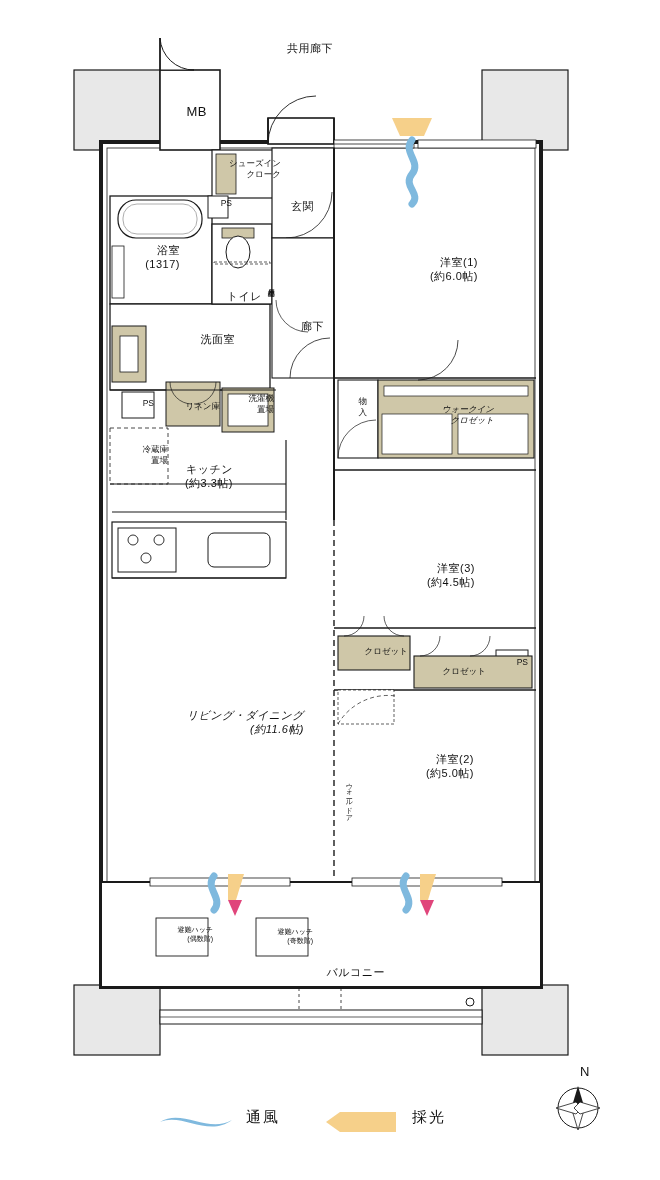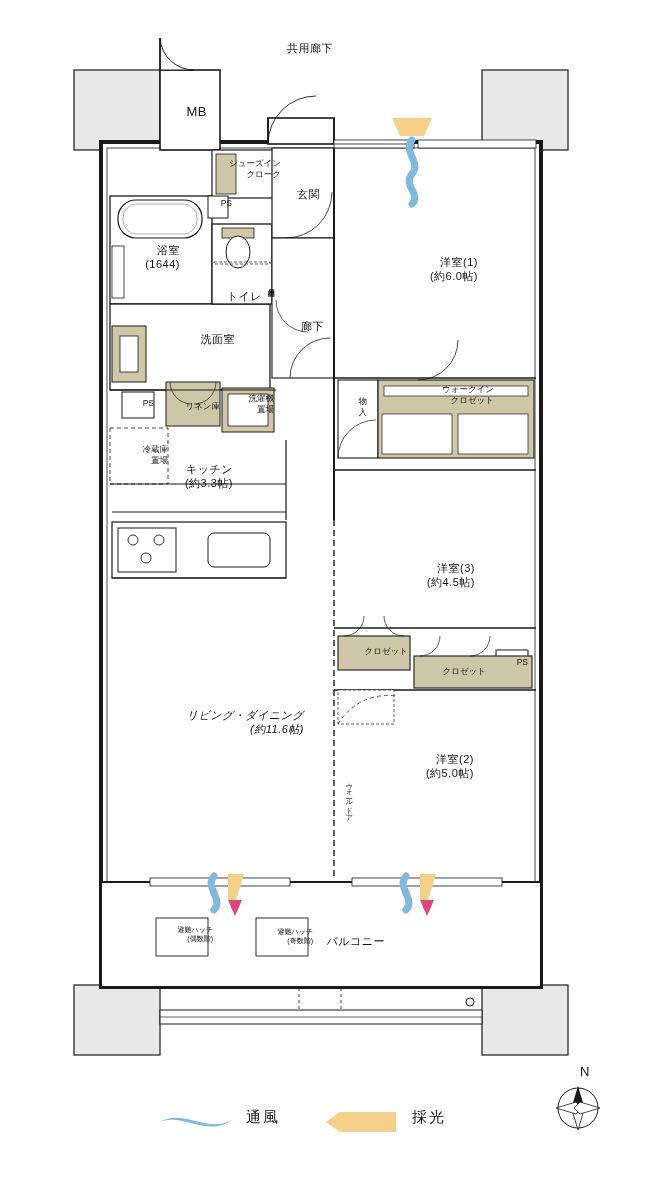--- a/index.html
+++ b/index.html
@@ -228,24 +228,24 @@
 
 <div class="lbl" style="left:253px;top:42px;width:80px;">共用廊下</div>
 
 <div class="lbl big" style="left:147px;top:104px;width:60px;">MB</div>
 
 <div class="lbl small" style="left:221px;top:158px;width:60px;">シューズイン
 クローク</div>
 
 <div class="lbl small" style="left:202px;top:198px;width:30px;">PS</div>
 
-<div class="lbl" style="left:274px;top:188px;width:40px;padding-left:6px;">玄関</div>
+<div class="lbl" style="left:274px;top:200px;width:40px;">玄関</div>
 
 <div class="lbl" style="left:120px;top:244px;width:60px;">浴室
-(1644)</div>
+(1317)</div>
 
 <div class="lbl tiny vert" style="left:266px;top:232px;height:52px;">上部吊戸棚</div>
 
 <div class="lbl" style="left:212px;top:290px;width:50px;font-family:Liberation Serif, serif;">トイレ</div>
 
 <div class="lbl" style="left:175px;top:333px;width:60px;">洗面室</div>
 
 <div class="lbl" style="left:284px;top:320px;width:40px;font-family:Liberation Serif, serif;">廊下</div>
 
 <div class="lbl small" style="left:166px;top:401px;width:54px;">リネン庫</div>
@@ -257,21 +257,21 @@
 
 <div class="lbl small" style="left:110px;top:444px;width:58px;">冷蔵庫
 置場</div>
 
 <div class="lbl" style="left:153px;top:463px;width:80px;">キッチン
 (約3.3帖)</div>
 
 <div class="lbl small" style="left:347px;top:396px;width:20px;">物
 入</div>
 
-<div class="lbl small" style="left:394px;top:384px;width:100px;">ウォークイン
+<div class="lbl small" style="left:394px;top:404px;width:100px;font-style:italic;">ウォークイン
 クロゼット</div>
 
 <div class="lbl" style="left:378px;top:256px;width:100px;">洋室(1)
 (約6.0帖)</div>
 
 <div class="lbl" style="left:375px;top:521px;width:100px;margin-top:41px;">洋室(3)
 (約4.5帖)</div>
 
 <div class="lbl small" style="left:340px;top:646px;width:68px;">クロゼット</div>
 
@@ -286,18 +286,18 @@
 (約11.6帖)</div>
 
 <div class="lbl tiny vert" style="left:344px;top:756px;height:62px;">ウォールドア</div>
 
 <div class="lbl tiny" style="left:151px;top:926px;width:62px;">避難ハッチ
 (偶数階)</div>
 
 <div class="lbl tiny" style="left:251px;top:928px;width:62px;">避難ハッチ
 (奇数階)</div>
 
-<div class="lbl" style="left:305px;top:935px;width:80px;">バルコニー</div>
+<div class="lbl" style="left:305px;top:966px;width:80px;">バルコニー</div>
 
 <div class="legend-text" style="left:246px;top:1108px;">通風</div>
 <div class="legend-text" style="left:412px;top:1108px;">採光</div>
 
 <div class="lbl" style="left:566px;top:1064px;width:24px;font-size:13px;">N</div>
 
 </body></html>

